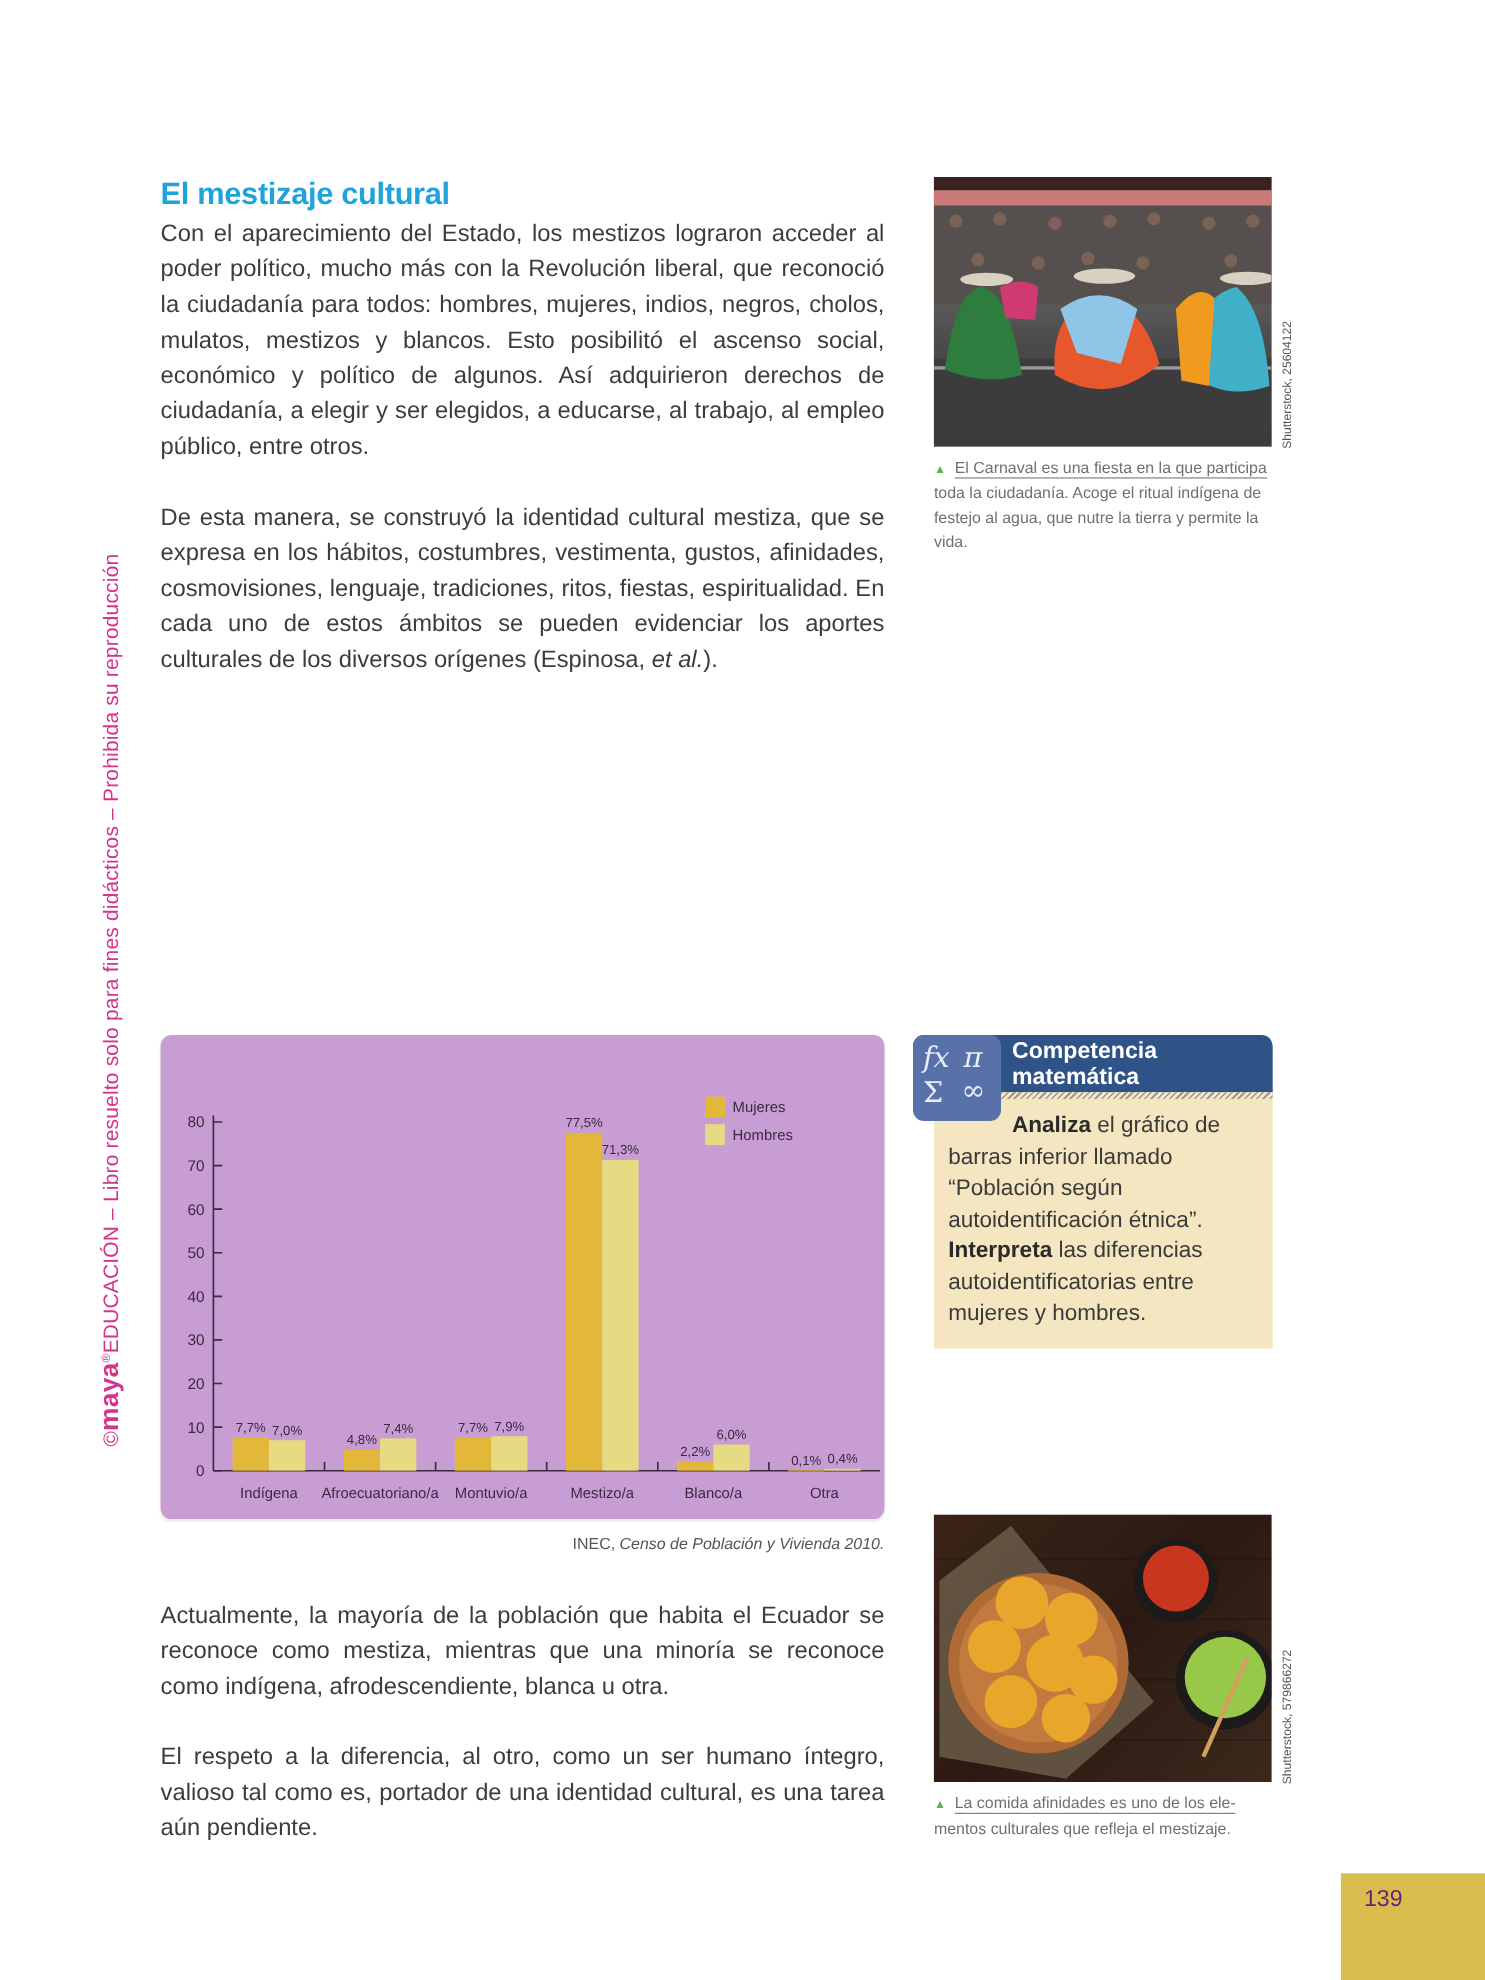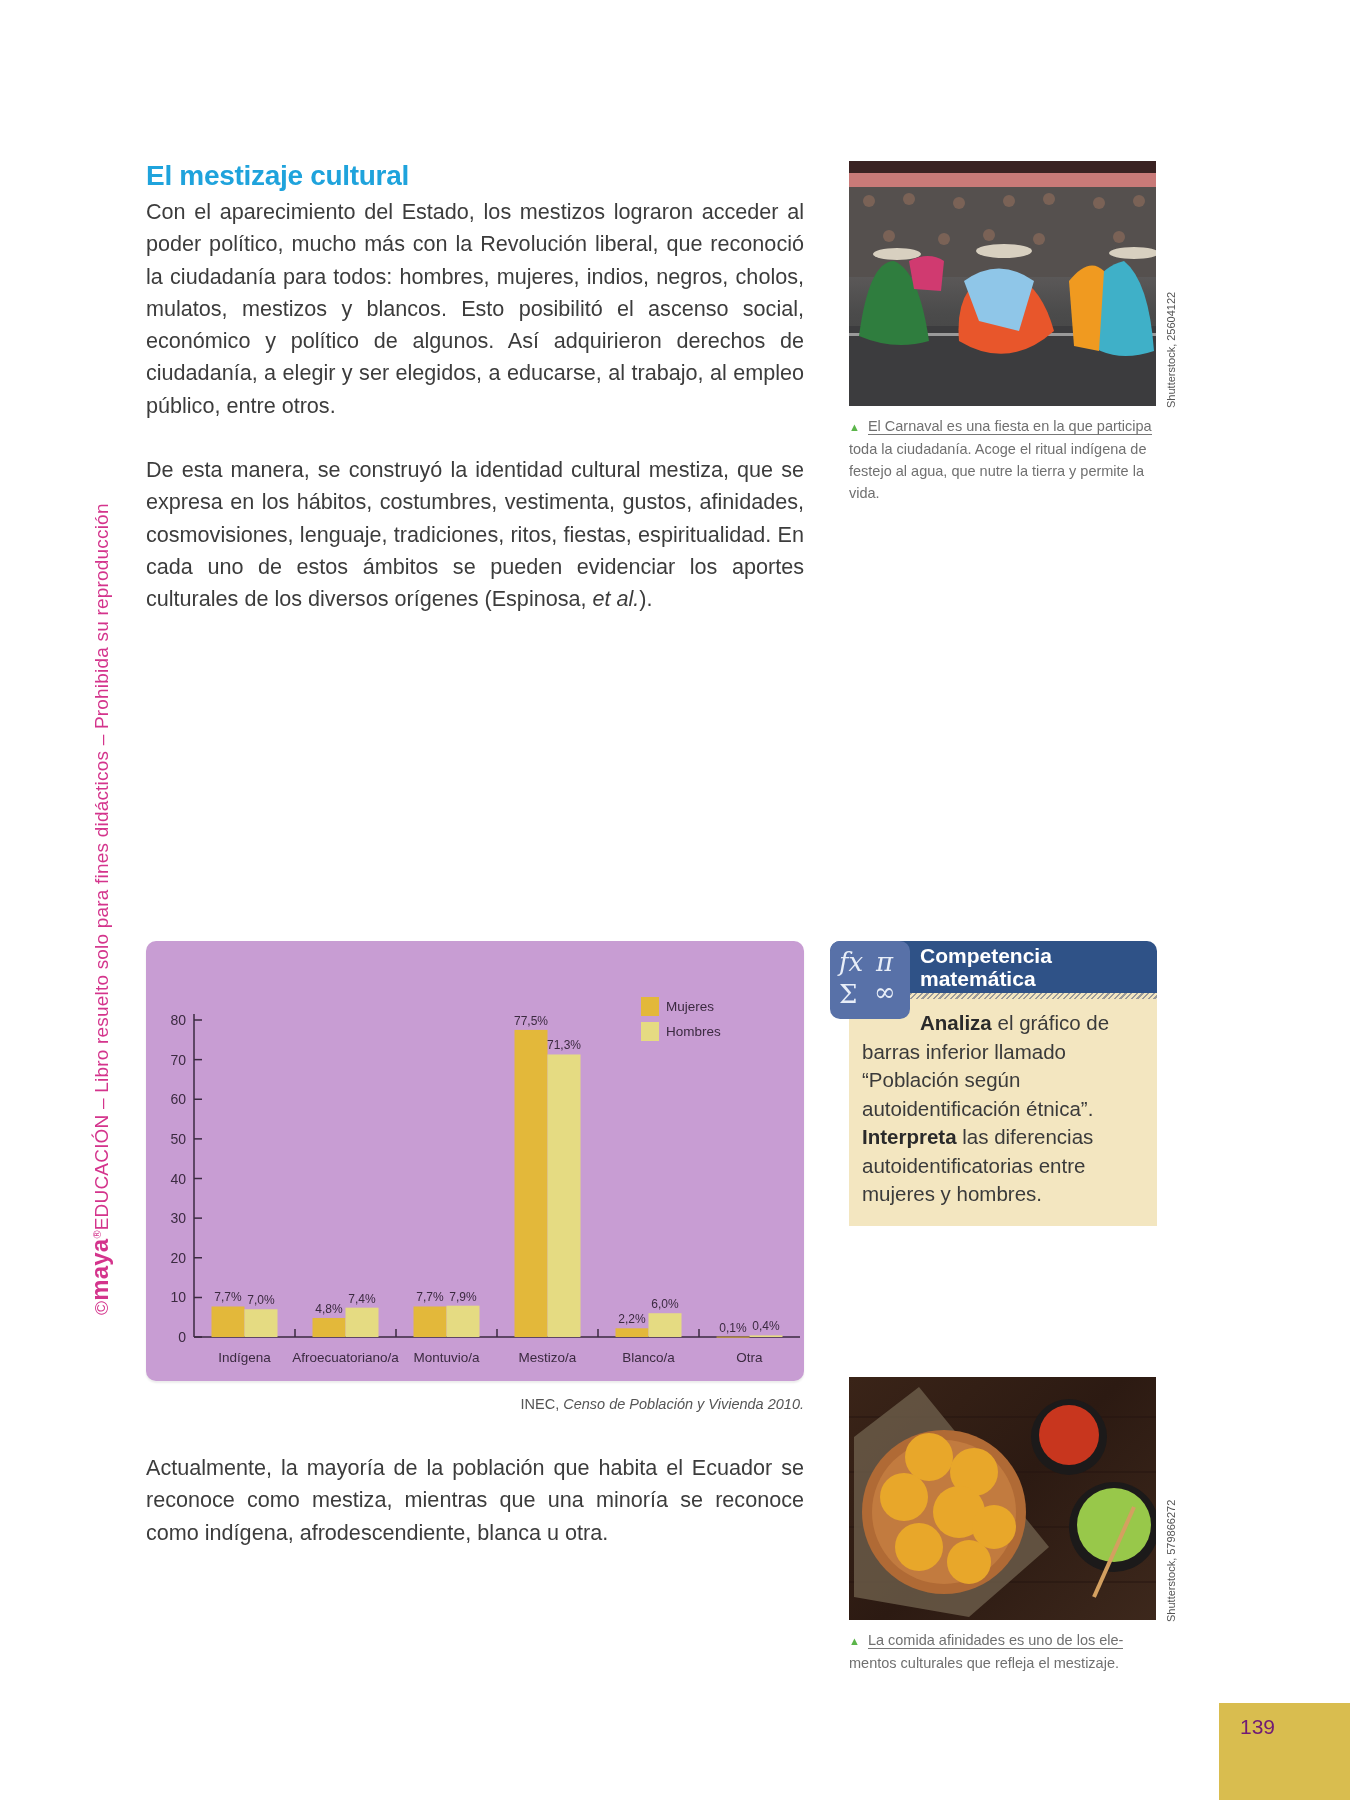--- a/index.html
+++ b/index.html
@@ -129,20 +129,21 @@
       <rect x="495" y="56" width="18" height="19" fill="#e3b83a"></rect>
       <text x="520" y="70" font-size="13.5" fill="#3b2a40" font-family="Liberation Sans, sans-serif">Mujeres</text>
       <rect x="495" y="81" width="18" height="19" fill="#e5db82"></rect>
       <text x="520" y="95" font-size="13.5" fill="#3b2a40" font-family="Liberation Sans, sans-serif">Hombres</text>
     </svg>
 </div>
 <div class="abs chart-src"><span>INEC, </span><i>Censo de Población y Vivienda 2010.</i></div>
 
 <div class="abs main" style="top:1452px;">
   <p class="para">Actualmente, la mayoría de la población que habita el Ecuador se reconoce como mestiza, mientras que una minoría se reconoce como indígena, afrodescendiente, blanca u otra.</p>
+  <p class="para">El respeto a la diferencia, al otro, como un ser humano íntegro, valioso tal como es, portador de una identidad cultural, es una tarea aún pendiente.</p>
 </div>
 
 <div class="abs photo photo1">
   <svg width="307" height="245">
     <rect x="0" y="0" width="307" height="12" fill="#3a2222"></rect>
     <rect x="0" y="12" width="307" height="14" fill="#c97a78"></rect>
     <rect x="0" y="26" width="307" height="90" fill="#55504e"></rect>
     <g fill="#8a6a5a" opacity="0.7">
       <circle cx="20" cy="40" r="6"></circle>
         <circle cx="60" cy="38" r="6"></circle>

